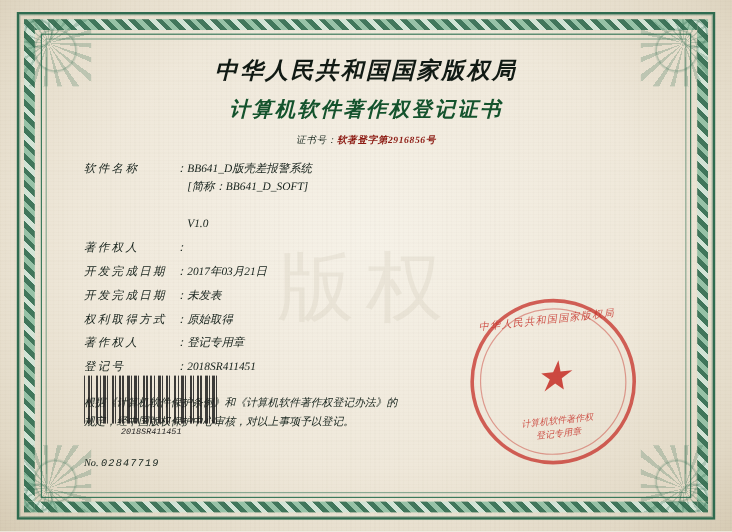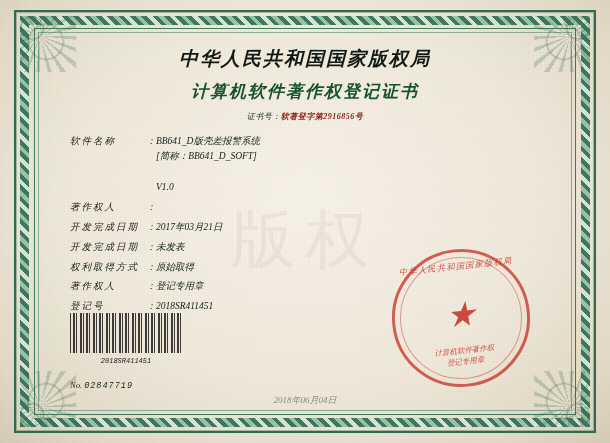--- a/index.html
+++ b/index.html
@@ -206,35 +206,38 @@
       </div>
 
       <div class="row">
         <div class="lbl">登记号</div>
         <div class="colon">：</div>
         <div class="val">2018SR411451</div>
       </div>
 
     </div>
 
+    <div class="note">
+      <div>根据《计算机软件保护条例》和《计算机软件著作权登记办法》的</div>
+      <div>规定，经中国版权保护中心审核，对以上事项予以登记。</div>
+    </div>
 
     <div class="barcode"></div>
     <div class="barcode-text">2018SR411451</div>
 
     <div class="seal">
       <div class="seal-ring"></div>
       <div class="arc">中华人民共和国国家版权局</div>
       <div class="star">★</div>
       <div class="lines">
         <div>计算机软件著作权</div>
         <div>登记专用章</div>
       </div>
     </div>
 
     <div class="footer-no">
       <span>No.</span>
       <span class="mono">02847719</span>
     </div>
 
-    <div class="footer-date">2018年06月04日</div>
 
   </div>
 </div>
 
 </body></html>

